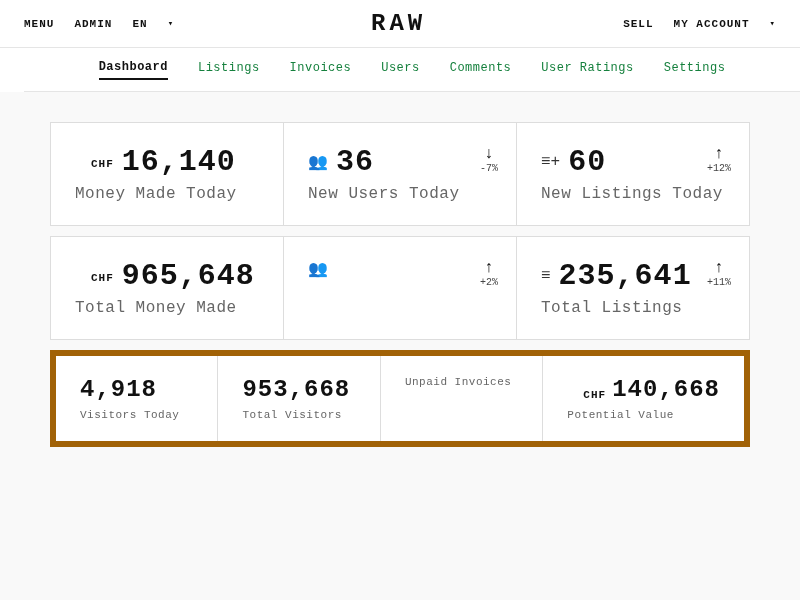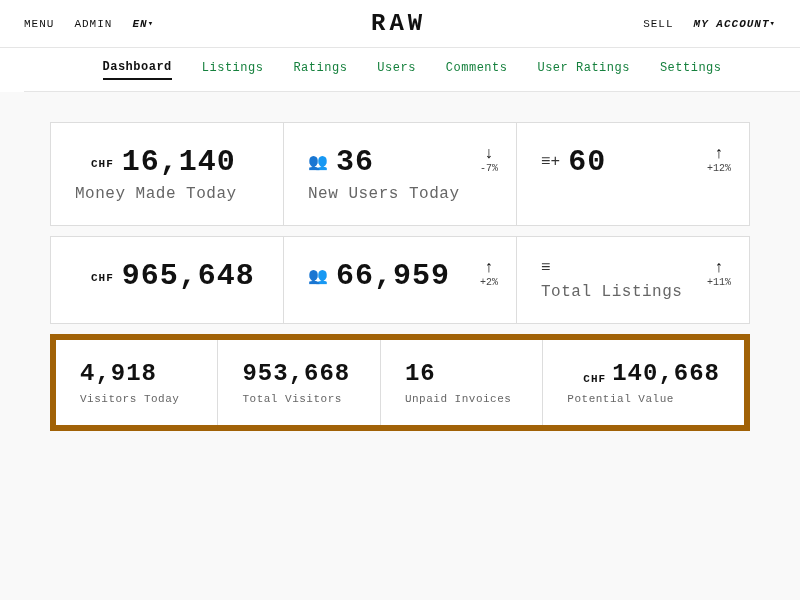--- a/index.html
+++ b/index.html
@@ -17,26 +17,26 @@
       justify-content: space-between;
       padding: 0 24px;
       height: 48px;
       border-bottom: 1px solid #e5e5e5;
     }
     .top-nav-left { display: flex; align-items: center; gap: 20px; }
     .top-nav-center { font-size: 24px; font-weight: 700; letter-spacing: 4px; }
     .top-nav-right { display: flex; align-items: center; gap: 20px; }
     .nav-text {
       font-size: 11px;
-      font-weight: 400;
+      font-weight: 700;
       letter-spacing: 1px;
       cursor: pointer;
       text-transform: uppercase;
     }
-    .nav-lang { display: flex; align-items: flex-start; gap: 0; font-size: 11px; font-weight: 600; letter-spacing: 1px; cursor: pointer; font-style: italic; }
+    .nav-lang { display: flex; align-items: flex-start; gap: 20px; font-size: 11px; font-weight: 600; letter-spacing: 1px; cursor: pointer; }
     .chevron { font-size: 9px; }
 
     
     .sub-nav {
       display: flex;
       align-items: center;
       justify-content: center;
       gap: 30px;
       padding: 0 24px;
       height: 44px;
@@ -168,21 +168,21 @@
     <span class="nav-lang">
       <span>MY ACCOUNT</span>
       <span class="chevron">▾</span>
     </span>
   </div>
 </nav>
 
 <nav class="sub-nav">
   <span class="sub-nav-item active">Dashboard</span>
   <span class="sub-nav-item">Listings</span>
-  <span class="sub-nav-item">Ratings</span>
+  <span class="sub-nav-item">Invoices</span>
   <span class="sub-nav-item">Users</span>
   <span class="sub-nav-item">Comments</span>
   <span class="sub-nav-item">User Ratings</span>
   <span class="sub-nav-item">Settings</span>
 </nav>
 
 <main class="main">
 
   <div class="cards-row">
 
@@ -208,69 +208,70 @@
 
     <div class="card">
       <div class="card-trend">
         <span class="card-trend-arrow">↑</span>
         <span class="card-trend-pct">+12%</span>
       </div>
       <div class="card-main-line">
         <span class="card-icon">≡+</span>
         <span class="card-value">60</span>
       </div>
+      <div class="card-label">New Listings Today</div>
     </div>
   </div>
 
   <div class="cards-row" style="margin-bottom:10px;">
 
     <div class="card">
       <div class="card-main-line">
         <span class="card-currency">CHF</span>
         <span class="card-value">965,648</span>
       </div>
+      <div class="card-label">Total Money Made</div>
     </div>
 
     <div class="card">
       <div class="card-trend">
         <span class="card-trend-arrow">↑</span>
         <span class="card-trend-pct">+2%</span>
       </div>
       <div class="card-main-line">
         <span class="card-icon">👥</span>
-        <span class="card-value">66,959</span>
       </div>
     </div>
 
     <div class="card">
       <div class="card-trend">
         <span class="card-trend-arrow">↑</span>
         <span class="card-trend-pct">+11%</span>
       </div>
       <div class="card-main-line">
         <span class="card-icon">≡</span>
+        <span class="card-value">235,641</span>
       </div>
       <div class="card-label">Total Listings</div>
     </div>
   </div>
 
   <div class="cards-row-bottom">
 
     <div class="card-sm">
       <div class="card-sm-value">4,918</div>
       <div class="card-sm-label">Visitors Today</div>
     </div>
 
     <div class="card-sm">
       <div class="card-sm-value">953,668</div>
       <div class="card-sm-label">Total Visitors</div>
     </div>
 
     <div class="card-sm">
-      <div class="card-sm-value">16</div>
       <div class="card-sm-label">Unpaid Invoices</div>
     </div>
 
     <div class="card-sm">
       <div class="card-sm-main">
         <span class="card-currency">CHF</span>
         <div class="card-sm-value">140,668</div>
       </div>
       <div class="card-sm-label">Potential Value</div>
     </div>

